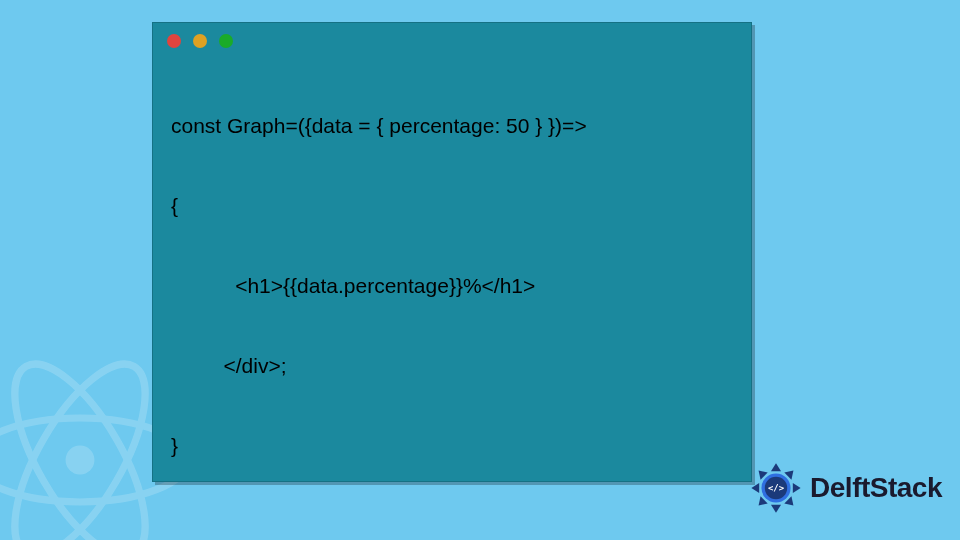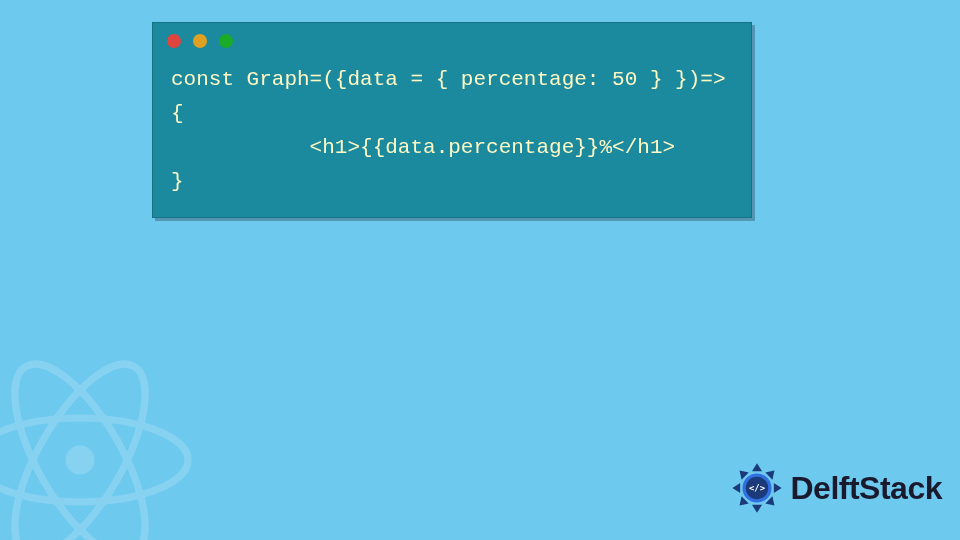--- a/index.html
+++ b/index.html
@@ -30,36 +30,37 @@
     height: 14px;
     border-radius: 50%;
   }
   .dot-red    { background: #e0443e; }
   .dot-yellow { background: #dea123; }
   .dot-green  { background: #1aab29; }
   .code-body {
     padding: 4px 18px 18px 18px;
   }
   .code-line {
-    font-family: Liberation Mono, monospace;
+    font-family: Liberation Sans, sans-serif;
     font-size: 21px;
     line-height: 34px;
-    color: #fef9c3;
+    color: #000000;
     white-space: pre;
+    margin-top: 46px;
   }
   .brand {
     position: absolute;
     right: 18px;
     bottom: 24px;
     display: flex;
     align-items: center;
     gap: 6px;
   }
   .brand-text {
-    font-size: 32px;
+    font-size: 28px;
     font-weight: 700;
     color: #1a1a2e;
     letter-spacing: -0.5px;
     text-align: right;
   }
   .brand-logo {
     width: 56px;
     height: 56px;
   }
   .bg-decor {
@@ -86,20 +87,21 @@
 <div class="code-card">
   <div class="titlebar">
     <div class="traffic-dot dot-red"></div>
     <div class="traffic-dot dot-yellow"></div>
     <div class="traffic-dot dot-green"></div>
   </div>
   <div class="code-body">
     <div class="code-line">const Graph=({data = { percentage: 50 } })=&gt;</div>
     <div class="code-line">{</div>
     <div class="code-line">           &lt;h1&gt;{{data.percentage}}%&lt;/h1&gt;</div>
+    <div class="code-line">         &lt;/div&gt;;</div>
     <div class="code-line">}</div>
   </div>
 </div>
 
 <div class="brand">
   <svg class="brand-logo" viewBox="0 0 100 100">
     <g transform="translate(50 50)">
       <g fill="#1b3a7a">
         <polygon points="0,-44 9,-30 -9,-30"></polygon>
         <polygon points="0,44 9,30 -9,30"></polygon>

